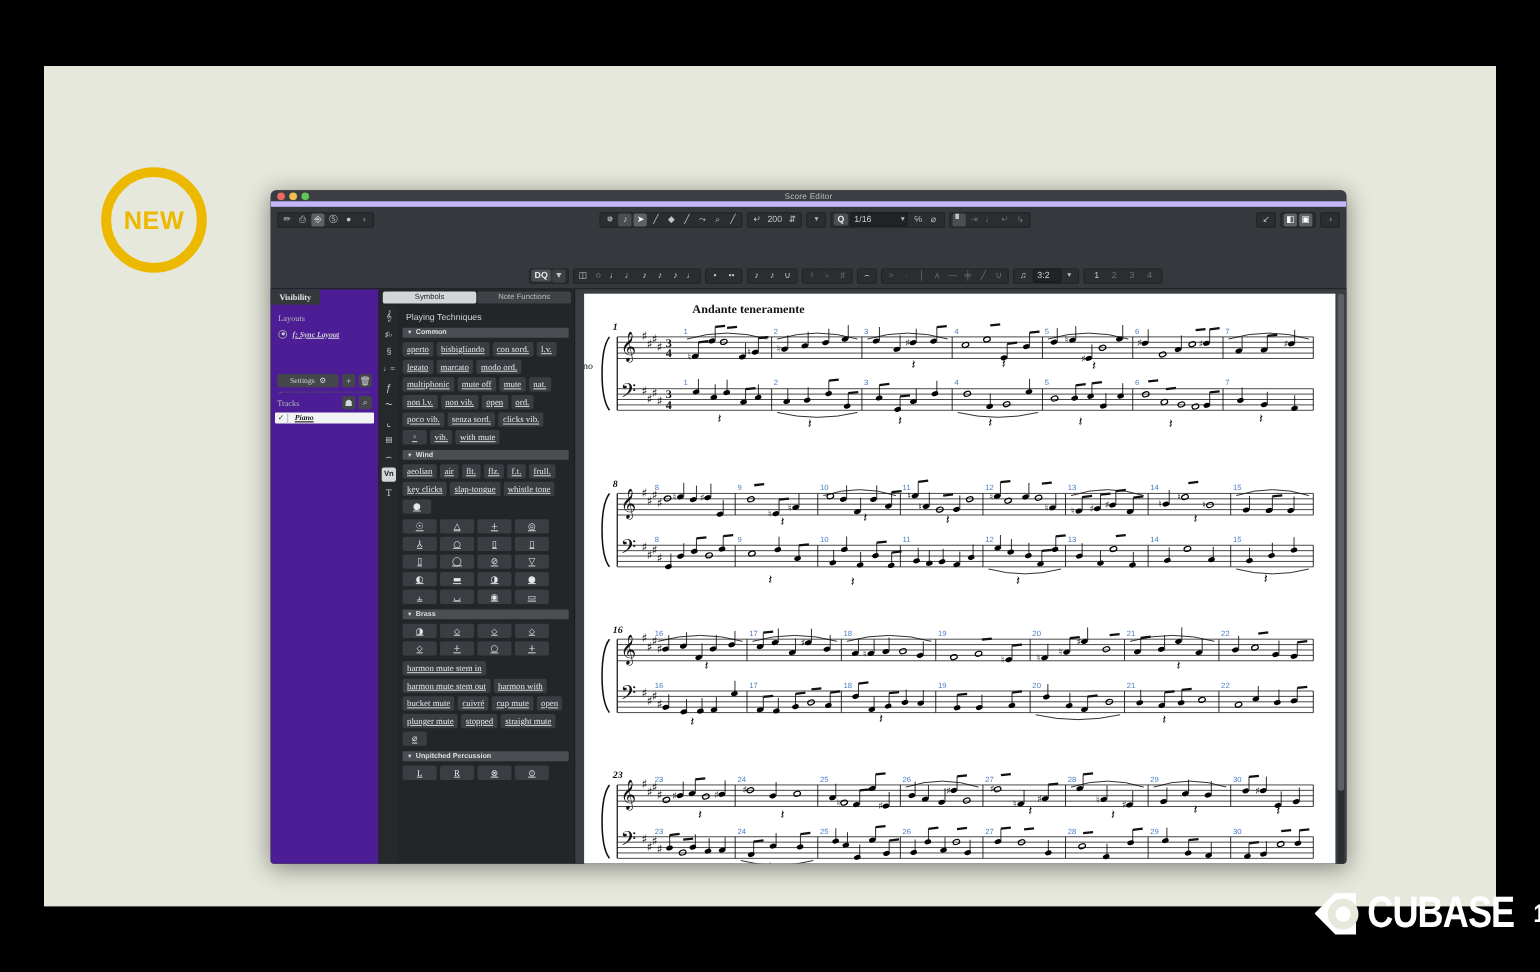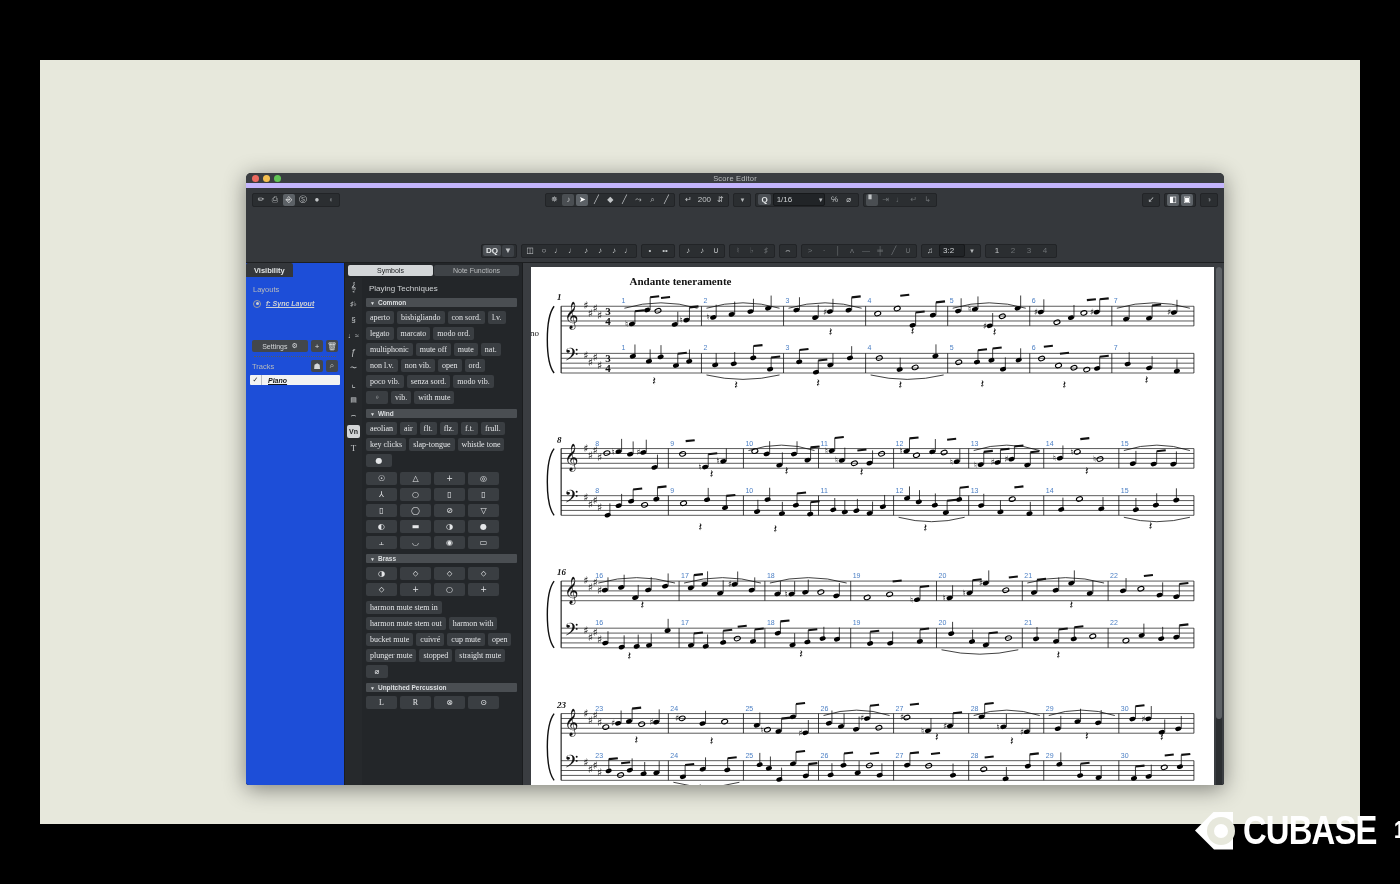--- a/index.html
+++ b/index.html
@@ -126,24 +126,25 @@
     background:#4b4f54; color:#e6e9ea; font-weight:bold;
     border-radius:2px; padding:1px 3px; font-size:8px;
   }
   .caret { font-size:6px; color:#b5b8ba; }
 
   
   #body-row { display:flex; height:547px; background:#2c2f33; }
 
   
   #visibility-panel {
-    width:99px; background:#1d4ed8;
+    width:99px; background:#4c1d95;
     border-right:1px solid #1b1d1f;
     display:flex; flex-direction:column;
     padding:0;
+    font-family:Liberation Serif, serif;
   }
   #vis-tabbar { display:flex; height:14px; }
   #vis-tab {
     background:#34373b; color:#e3e6e7;
     font-size:7.5px; font-weight:bold;
     padding:0 8px; display:flex; align-items:center;
     border-radius:2px 2px 0 0;
   }
   .panel-title { font-size:7.5px; color:#b7babc; padding:8px 7px 3px 7px; }
   .layout-row { display:flex; align-items:center; gap:5px; padding:0 7px; height:13px; }
@@ -200,21 +201,21 @@
     font-size:9px; color:#c5c8ca; background:transparent;
   }
   .rail-btn.sel { background:#d3d6d8; color:#1c1e20; }
   #sym-content { flex:1; padding:4px 5px 0 4px; overflow:hidden; }
   .sym-heading { font-size:8px; color:#d0d3d5; padding:2px 2px 5px 3px; }
   .group-head {
     background:#4a4e52; color:#dcdfe1; font-size:6.5px; font-weight:bold;
     height:9px; display:flex; align-items:center; gap:3px;
     padding-left:4px; border-radius:1px; margin-bottom:4px;
   }
-  .chip-wrap { display:flex; flex-wrap:wrap; gap:3px; margin-bottom:5px; }
+  .chip-wrap { display:flex; flex-wrap:wrap; gap:3px; margin-bottom:5px;text-decoration:underline; }
   .chip {
     background:#3a3e42; color:#e4e6e8;
     border-radius:2px; height:13px;
     display:flex; align-items:center; justify-content:center;
     padding:0 4px; font-size:8px;
     font-family:"Liberation Serif", serif;
     white-space:nowrap;
   }
   .chip.glyph { width:31px; padding:0; font-size:8px; font-family:"DejaVu Sans",sans-serif;}
 
@@ -250,20 +251,23 @@
     position:absolute; left:14px; top:-2.5px; width:5px; height:7px;
     background:#d7dadc; border-radius:1px;
   }
   .mini { font-size:7px; color:#9ea1a4; }
 </style>
 </head>
 <body>
 
 <div id="promo">
 
+  <div id="new-badge">
+    <span>NEW</span>
+  </div>
 
   <div id="cubase-logo">
     <div class="logo-mark">
       <div class="diamond"></div>
         <div class="hole"></div>
         <div class="dot"></div>
     </div>
     <div id="cubase-wordmark">CUBASE</div>
     <div id="cubase-version">14</div>
   </div>
@@ -485,21 +489,21 @@
               <div class="chip">multiphonic</div>
               <div class="chip">mute off</div>
               <div class="chip">mute</div>
               <div class="chip">nat.</div>
               <div class="chip">non l.v.</div>
               <div class="chip">non vib.</div>
               <div class="chip">open</div>
               <div class="chip">ord.</div>
               <div class="chip">poco vib.</div>
               <div class="chip">senza sord.</div>
-              <div class="chip">modo vib.</div>
+              <div class="chip">clicks vib.</div>
               <div class="chip glyph" style="width:22px">◦</div>
               <div class="chip">vib.</div>
               <div class="chip">with mute</div>
             </div>
 
             <div class="group-head">
               <span style="font-size:5px">▼</span>
               <span>Wind</span>
             </div>
             <div class="chip-wrap">

